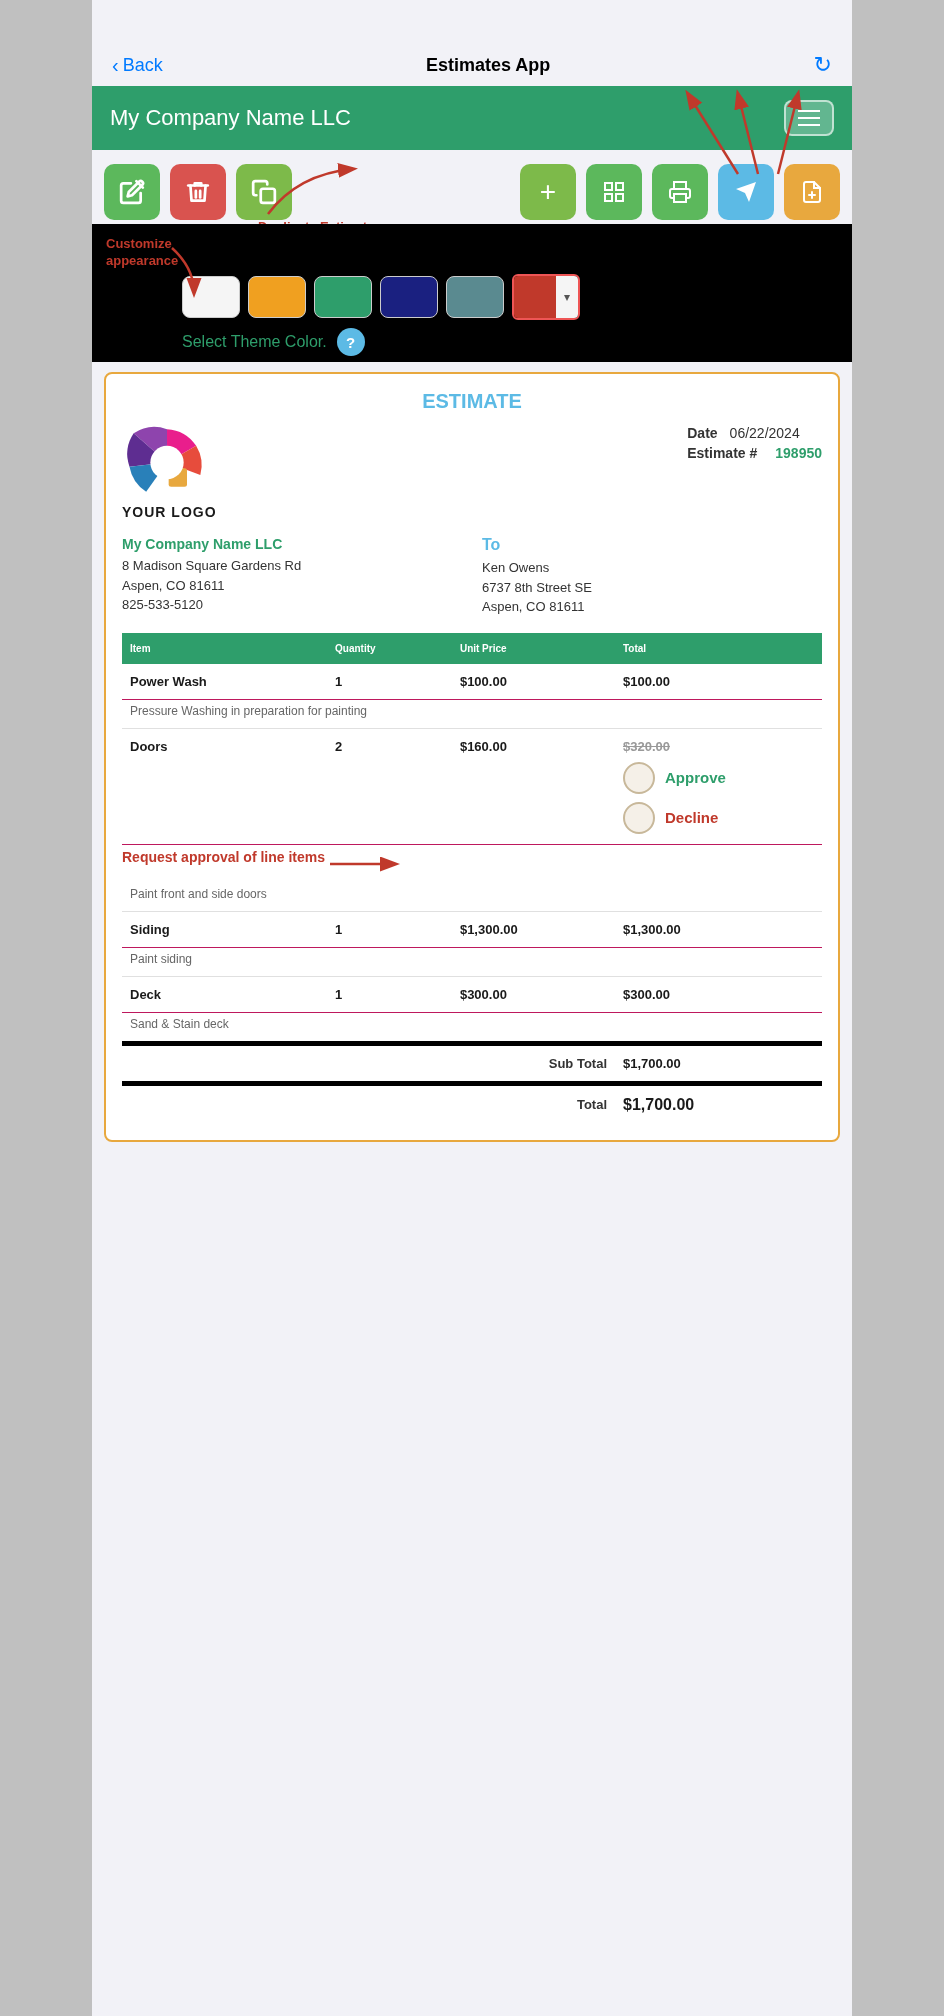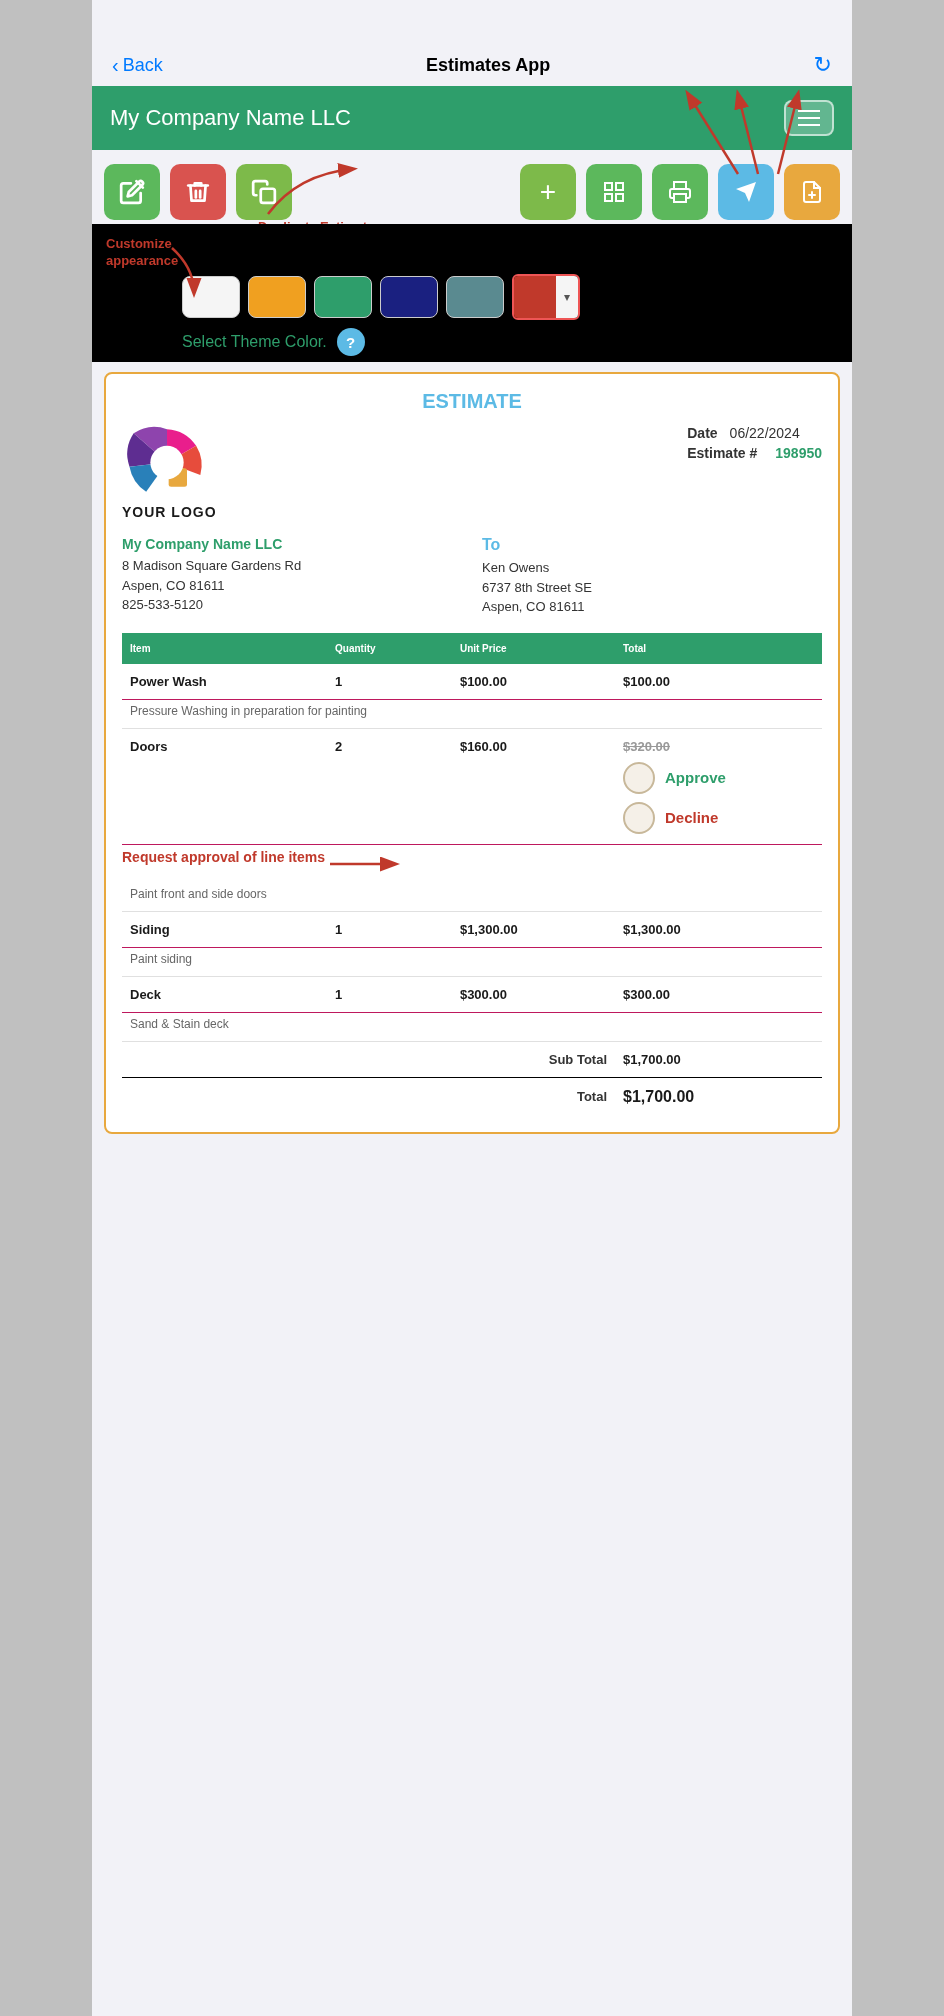--- a/index.html
+++ b/index.html
@@ -293,21 +293,21 @@
     }
     .approve-label { color: #2e9e6b; font-weight: 700; font-size: 15px; }
     .decline-label { color: #c0392b; font-weight: 700; font-size: 15px; }
     .request-annotation {
       color: #c0392b;
       font-size: 14px;
       font-weight: 700;
     }
     .doc-table tbody tr.total-row td {
       padding: 10px 8px;
-      border-top: 1px solid #000000;
+      border-top: 5px solid #000000;
     }
     .total-label { text-align: right; font-weight: 600; color: #333; }
     .total-value { font-weight: 800; color: #1a1a1a; }
     
     .strikethrough { text-decoration: line-through; color: #999; }
   </style>
 </head>
 <body>
 
 <div class="phone-container">

